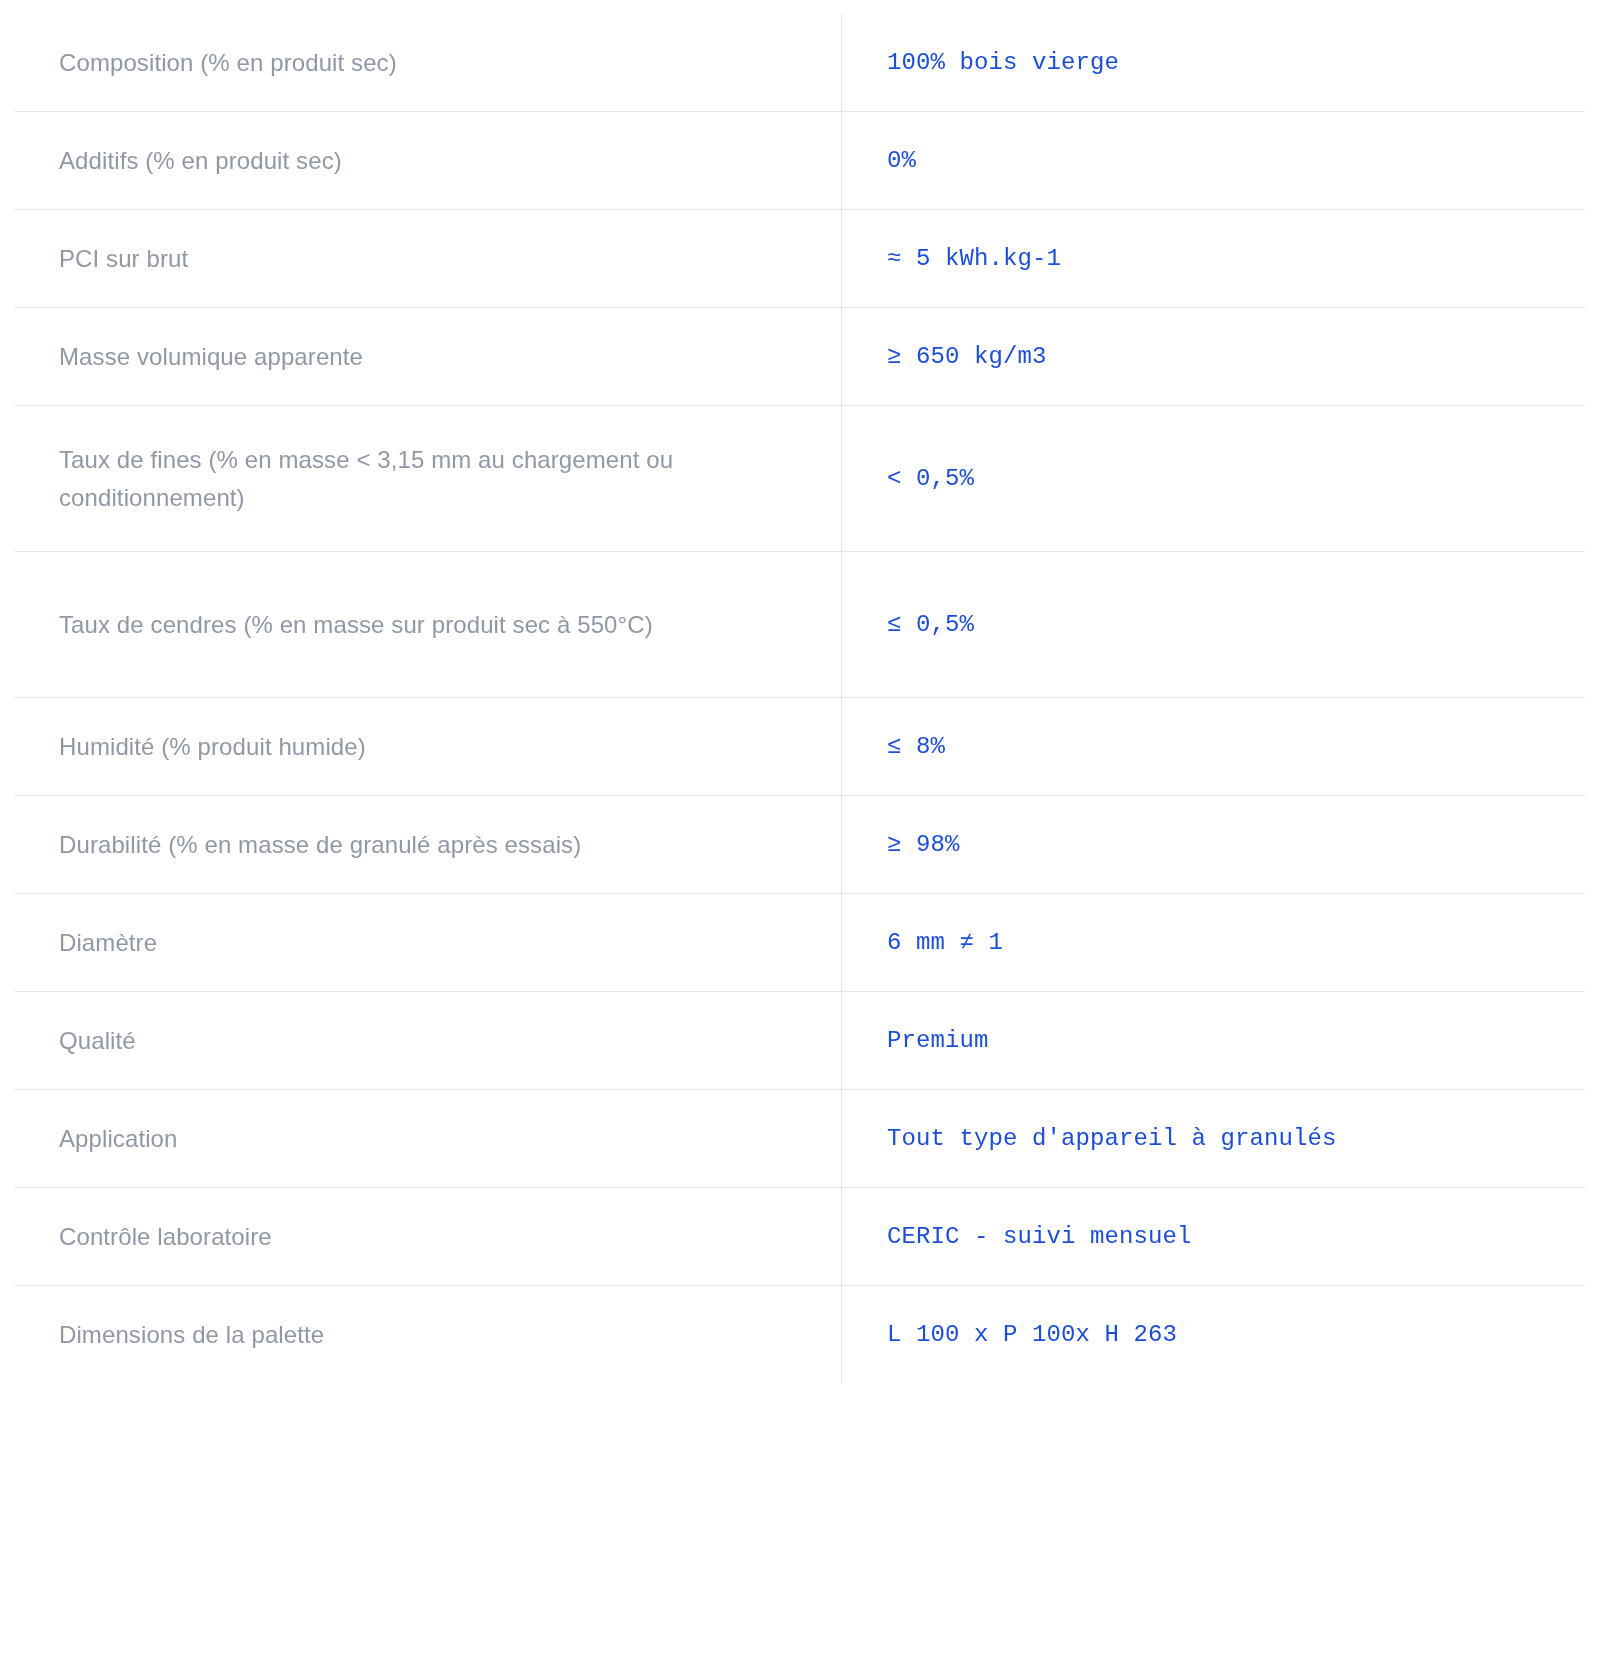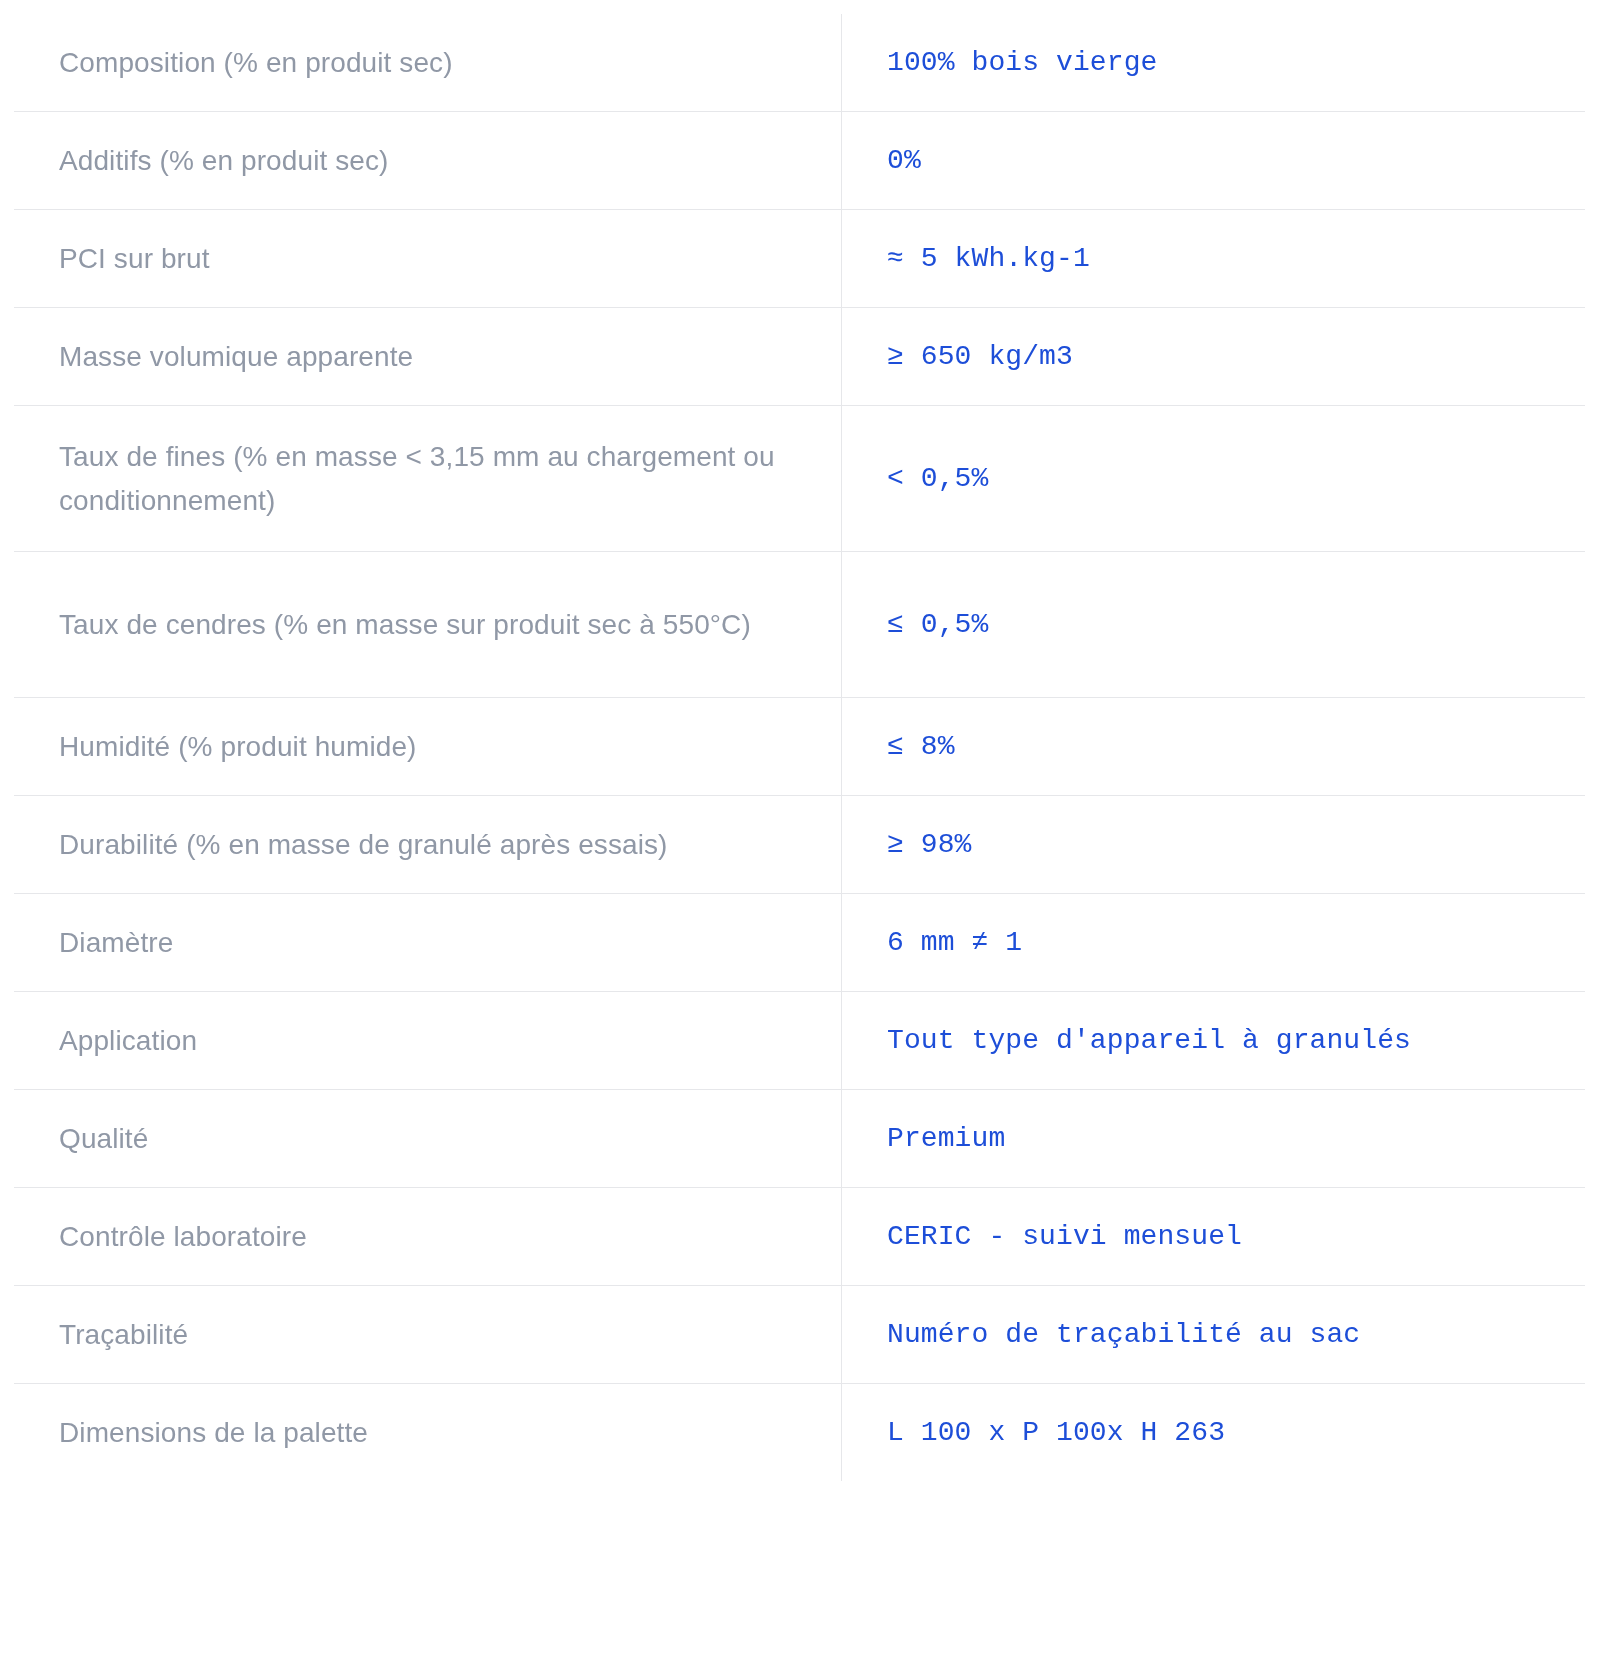--- a/index.html
+++ b/index.html
@@ -31,21 +31,21 @@
   table.spec-table tr {
     height: 98px;
   }
   table.spec-table tr.tall {
     height: 146px;
   }
   table.spec-table td {
     border-bottom: 1px solid #e6e7ea;
     vertical-align: middle;
     padding: 10px 30px 10px 45px;
-    font-size: 28px;
+    font-size: 24px;
     line-height: 1.55;
     letter-spacing: 0.1px;
     font-weight: 400;
   }
   table.spec-table tr:last-child td {
     border-bottom: none;
   }
   td.spec-label {
     width: 752px;
     color: #9098a6;
@@ -98,34 +98,30 @@
         </tr>
         <tr>
           <td class="spec-label">Durabilité (% en masse de granulé après essais)</td>
           <td class="spec-value">≥ 98%</td>
         </tr>
         <tr>
           <td class="spec-label">Diamètre</td>
           <td class="spec-value">6 mm ≠ 1</td>
         </tr>
         <tr>
+          <td class="spec-label">Qualité</td>
+          <td class="spec-value">Premium</td>
+        </tr>
+        <tr>
           <td class="spec-label">Application</td>
           <td class="spec-value">Tout type d'appareil à granulés</td>
         </tr>
         <tr>
-          <td class="spec-label">Qualité</td>
-          <td class="spec-value">Premium</td>
-        </tr>
-        <tr>
           <td class="spec-label">Contrôle laboratoire</td>
           <td class="spec-value">CERIC - suivi mensuel</td>
-        </tr>
-        <tr>
-          <td class="spec-label">Traçabilité</td>
-          <td class="spec-value">Numéro de traçabilité au sac</td>
         </tr>
         <tr>
           <td class="spec-label">Dimensions de la palette</td>
           <td class="spec-value">L 100 x P 100x H 263</td>
         </tr>
       </tbody>
   </table>
 </div>
 
 </body></html>

